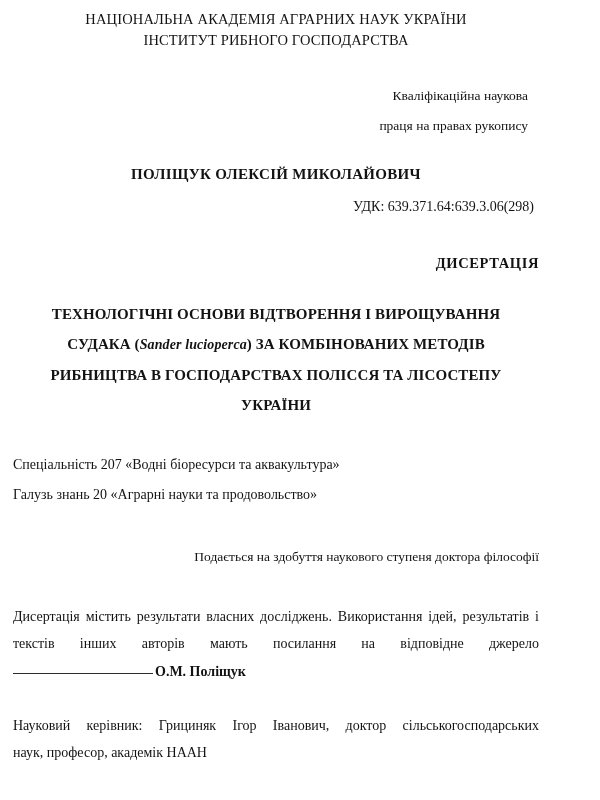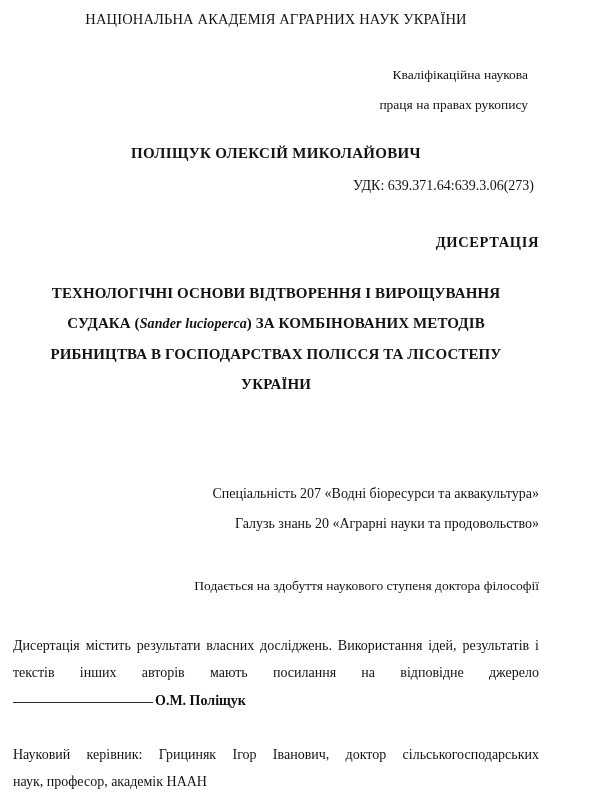--- a/index.html
+++ b/index.html
@@ -84,22 +84,22 @@
     margin-top: 27px;
   }
   .title .sp-latin {
     font-style: italic;
     font-weight: bold;
     font-size: 14px;
   }
 
   
   .specialty {
-    text-align: right;
-    margin-top: 80px;
+    text-align: left;
+    margin-top: 30px;
   }
   .specialty .line {
     font-size: 14px;
     line-height: 30px;
   }
 
   
   .submission {
     text-align: right;
     font-size: 13.5px;
@@ -144,30 +144,31 @@
     text-align-last: left;
   }
 </style>
 </head>
 <body>
 
 <div class="page">
 
   <div class="institution">
     <div class="line">НАЦІОНАЛЬНА АКАДЕМІЯ АГРАРНИХ НАУК УКРАЇНИ</div>
+    <div class="line">ІНСТИТУТ РИБНОГО ГОСПОДАРСТВА</div>
   </div>
 
   <div class="qualification">
     <div class="line">Кваліфікаційна наукова</div>
     <div class="line">праця на правах рукопису</div>
   </div>
 
   <div class="author-name">ПОЛІЩУК ОЛЕКСІЙ МИКОЛАЙОВИЧ</div>
 
-  <div class="udk">УДК: 639.371.64:639.3.06(273)</div>
+  <div class="udk">УДК: 639.371.64:639.3.06(298)</div>
 
   <div class="doc-kind">ДИСЕРТАЦІЯ</div>
 
   <div class="title">
     <div>ТЕХНОЛОГІЧНІ ОСНОВИ ВІДТВОРЕННЯ І ВИРОЩУВАННЯ</div>
     <div><span>СУДАКА (</span><span class="sp-latin">Sander lucioperca</span><span>) ЗА КОМБІНОВАНИХ МЕТОДІВ</span></div>
     <div>РИБНИЦТВА В ГОСПОДАРСТВАХ ПОЛІССЯ ТА ЛІСОСТЕПУ</div>
     <div>УКРАЇНИ</div>
   </div>
 

